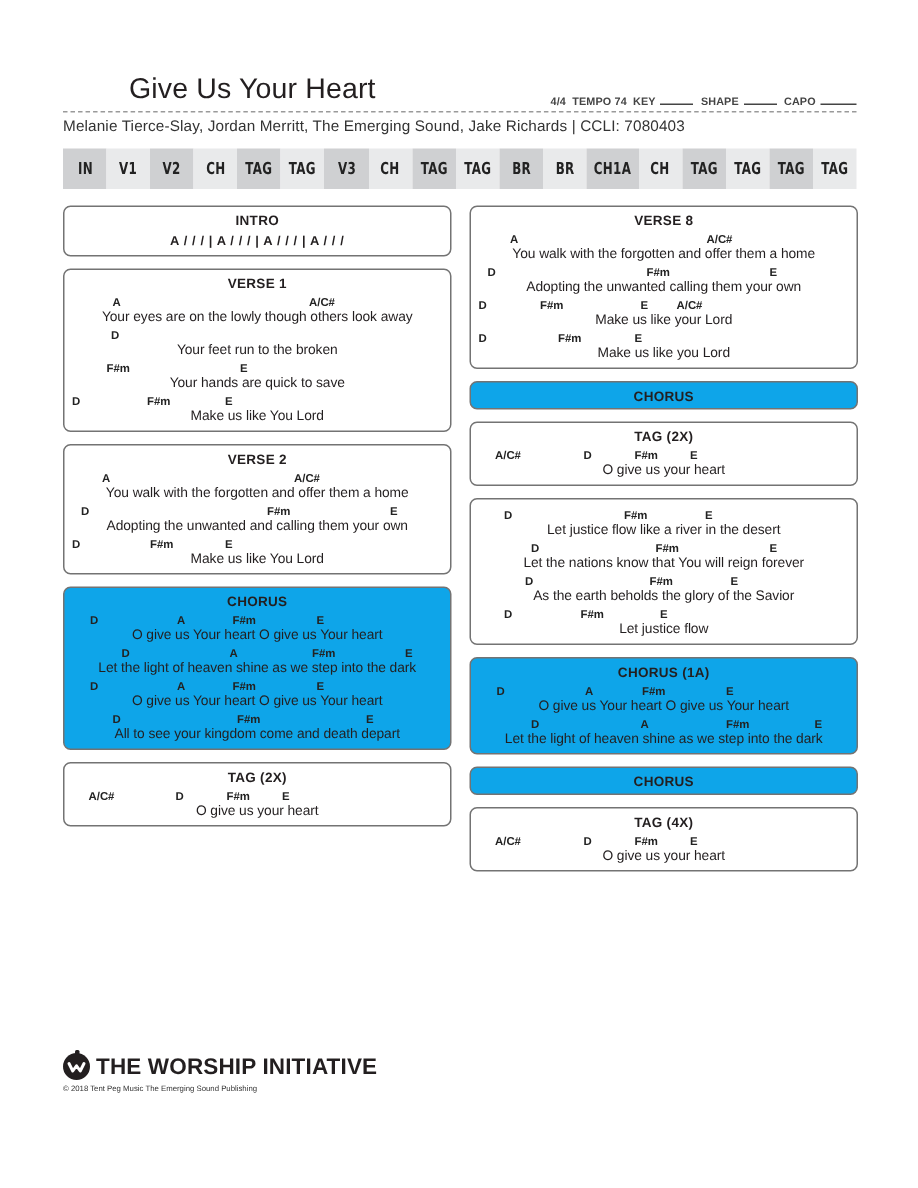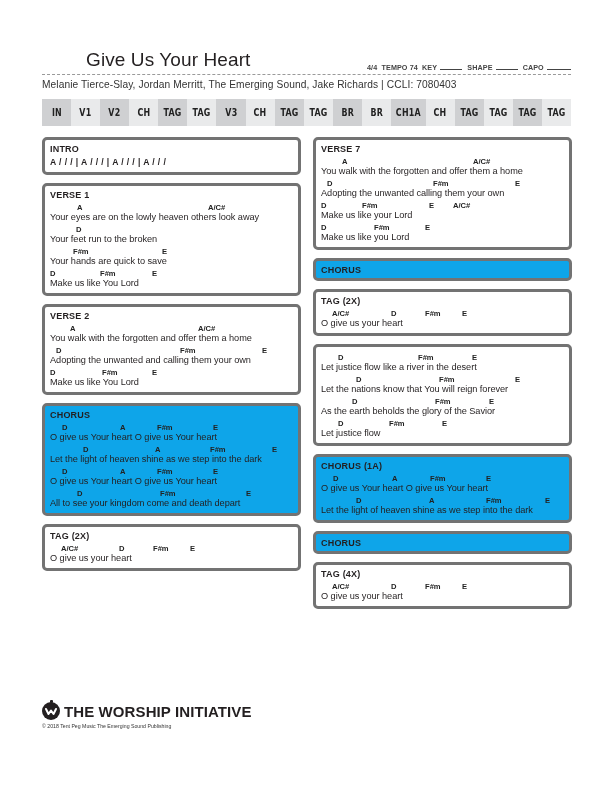--- a/index.html
+++ b/index.html
@@ -11,21 +11,21 @@
   .dotted { position: absolute; left: 42px; top: 74px; width: 529px; border-top: 1px dashed #9a9a9a; }
   .authors { position: absolute; left: 42px; top: 79px; font-size: 10.2px; color: #333; letter-spacing: 0.1px; }
   .roadmap { position: absolute; left: 42px; top: 99px; width: 529px; height: 27px; display: flex; }
   .rm { flex: 1; display: flex; align-items: center; justify-content: center; font-family: "DejaVu Sans", sans-serif; font-weight: bold; font-size: 11px; color: #222; transform-origin: center; }
   .rm span { display: inline-block; transform: scaleX(0.72); letter-spacing: 0.3px; }
   .rm.dark { background: #cfd0d2; }
   .rm.light { background: #e9eaeb; }
   .col { position: absolute; top: 137px; width: 259px; }
   .col.left { left: 42px; }
   .col.right { left: 313px; }
-  .box { border: 3px solid #737373; border-radius: 5px; padding: 4px 5px 4px 5px; margin-bottom: 8px; background: #fff; }
+  .box { border: 1px solid #737373; border-radius: 5px; padding: 4px 5px 4px 5px; margin-bottom: 8px; background: #fff; text-align: center; }
   .box.gray { background: #0ea5e9; }
   .box.bar { padding: 4px 5px 3px 5px; }
   .sec-title { font-size: 9px; font-weight: bold; margin-bottom: 3px; letter-spacing: 0.2px; }
   .intro-line { font-size: 8.6px; font-weight: bold; letter-spacing: 0.4px; margin-bottom: 1px; }
   .line { position: relative; padding-top: 9px; margin-top: 2px; }
   .chord { position: absolute; top: 0; font-size: 7.6px; font-weight: bold; color: #222; white-space: nowrap; }
   .lyric { font-size: 9.2px; white-space: nowrap; letter-spacing: -0.05px; line-height: 11px; }
   .footer-logo { position: absolute; left: 42px; top: 702px; display: flex; align-items: flex-end; }
   .logo-circle { width: 18px; height: 18px; border-radius: 50%; background: #231f20; position: relative; margin-right: 4px; }
   .logo-circle::before { content: ""; position: absolute; left: 8px; top: -2px; width: 3px; height: 3px; background: #231f20; border-radius: 1px; }
@@ -107,21 +107,21 @@
   <div class="box">
     <div class="sec-title">INTRO</div>
     <div class="intro-line">A / / / | A / / / | A / / / | A / / /</div>
   </div>
   <div class="box">
     <div class="sec-title">VERSE 1</div>
     <div class="lines">
         <div class="line">
           <span class="chord" style="left: 27px;">A</span>
           <span class="chord" style="left: 158px;">A/C#</span>
-          <div class="lyric">Your eyes are on the lowly heaven others look away</div>
+          <div class="lyric">Your eyes are on the lowly though others look away</div>
         </div>
         <div class="line">
           <span class="chord" style="left: 26px;">D</span>
           <div class="lyric">Your feet run to the broken</div>
         </div>
         <div class="line">
           <span class="chord" style="left: 23px;">F#m</span>
           <span class="chord" style="left: 112px;">E</span>
           <div class="lyric">Your hands are quick to save</div>
         </div>
@@ -196,21 +196,21 @@
           <span class="chord" style="left: 103px;">F#m</span>
           <span class="chord" style="left: 140px;">E</span>
           <div class="lyric">O give us your heart</div>
         </div>
       </div>
   </div>
 </div>
 
 <div class="col right">
   <div class="box">
-    <div class="sec-title">VERSE 7</div>
+    <div class="sec-title">VERSE 8</div>
     <div class="lines">
         <div class="line">
           <span class="chord" style="left: 21px;">A</span>
           <span class="chord" style="left: 152px;">A/C#</span>
           <div class="lyric">You walk with the forgotten and offer them a home</div>
         </div>
         <div class="line">
           <span class="chord" style="left: 6px;">D</span>
           <span class="chord" style="left: 112px;">F#m</span>
           <span class="chord" style="left: 194px;">E</span>

